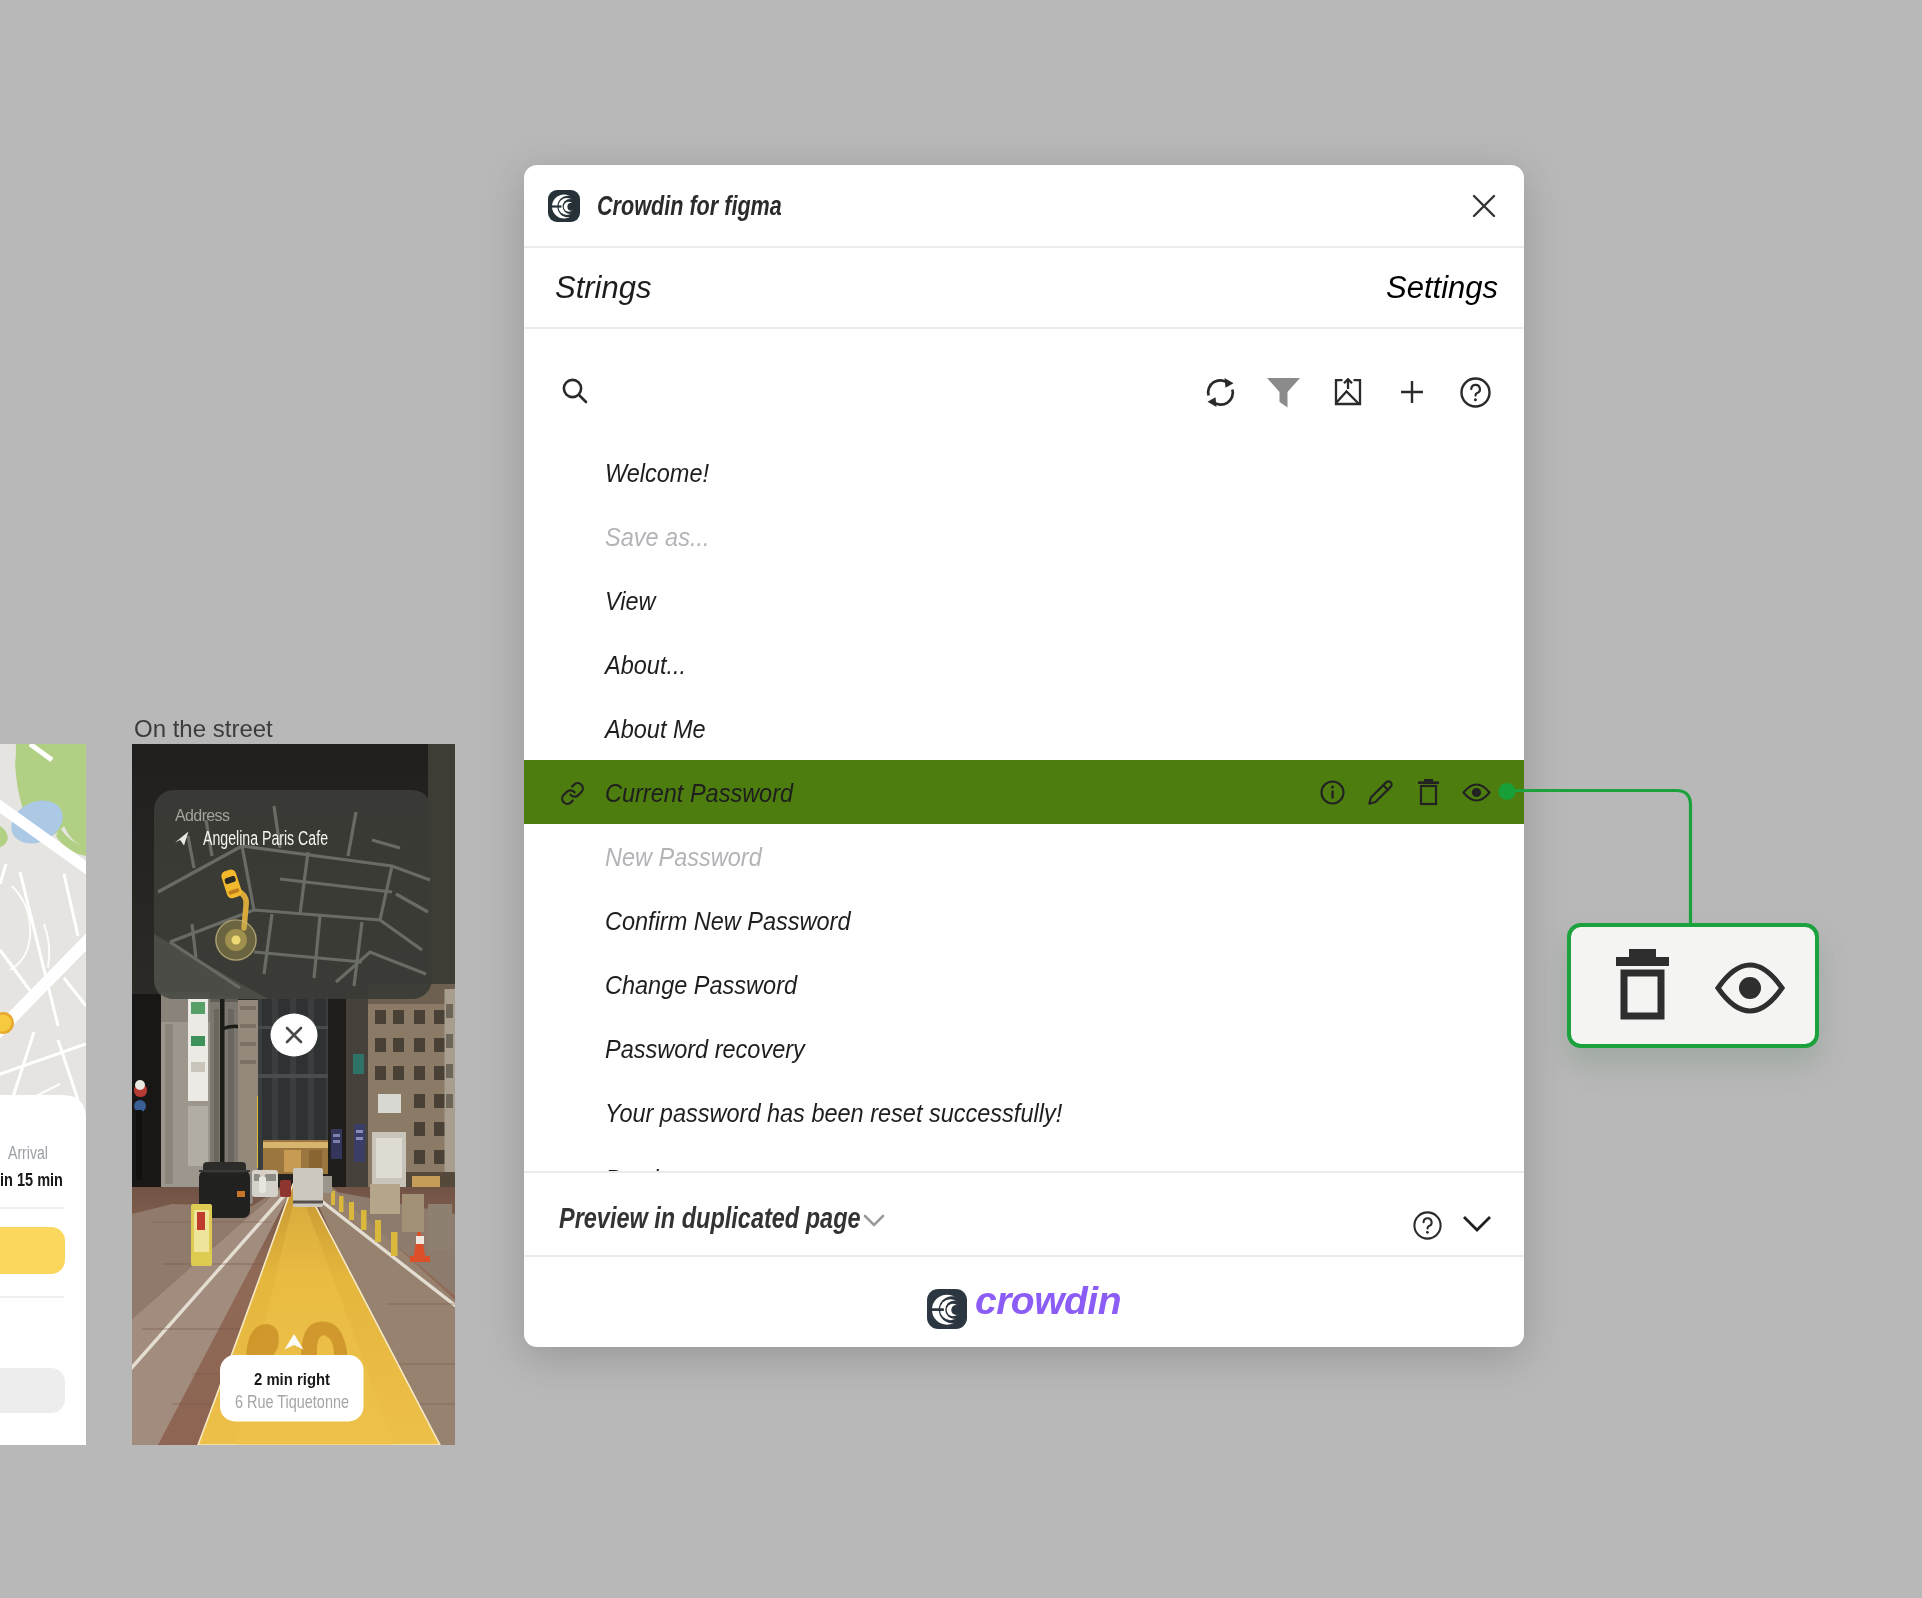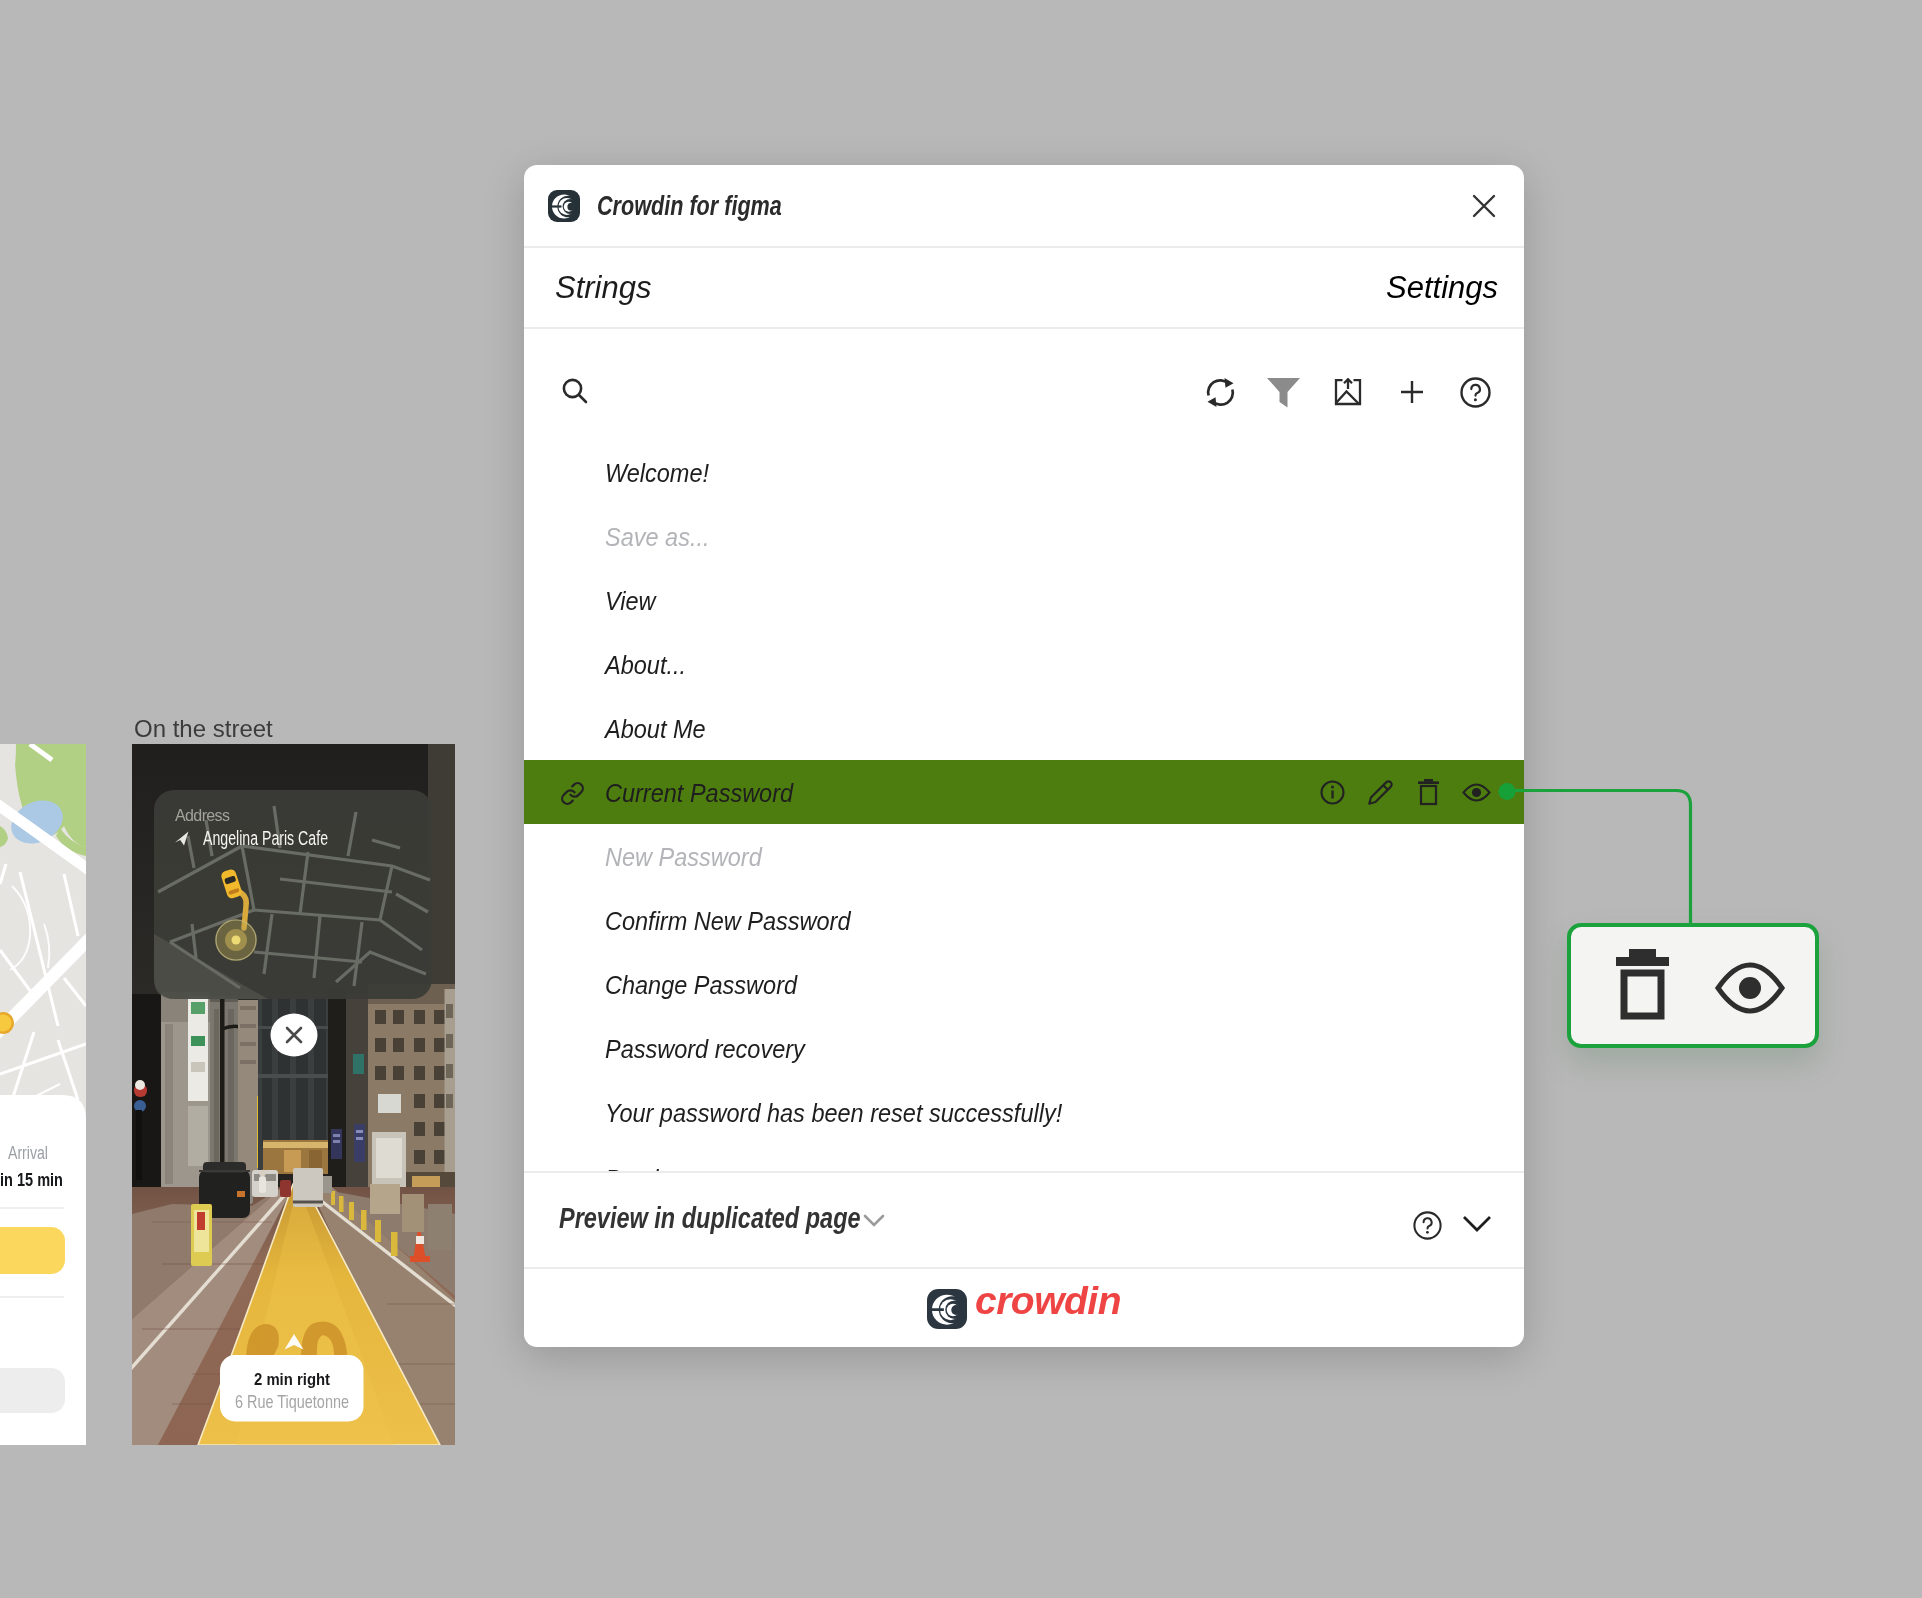--- a/index.html
+++ b/index.html
@@ -19,21 +19,21 @@
 #mclose { position:absolute; right:26px; top:27px; width:28px; height:28px; }
 #tabs { position:absolute; left:0; top:85px; width:100%; height:79px; border-bottom:2px solid #ebebeb; }
 #tab-strings { position:absolute; left:31px; top:20px; font-size:31px; color:#1c1c1c;text-align:right; }
 #tab-settings { position:absolute; right:26px; top:20px; font-size:31px; color:#000000; }
 #searchbox { position:absolute; left:81px; top:214px; width:551px; height:42px; border:2px solid #d9d9d9; border-radius:4px; }
 #searchph { position:absolute; left:19px; top:6px; font-size:25px; color:#b4b5b8; }
 #list { position:absolute; left:0; top:275px; width:100%; height:731px; overflow:hidden; }
 .row { position:absolute; left:0; width:100%; height:64px; }
 .rtext { position:absolute; left:81px; top:19px; font-size:25px; color:#1e1e1e; white-space:nowrap; transform:scaleX(0.94); transform-origin:left center; }
 .rmut { color:#b3b4b8; }
-#footrow { position:absolute; left:0; top:1006px; width:100%; height:98px; border-top:2px solid #ebebeb; border-bottom:2px solid #ebebeb; }
+#footrow { position:absolute; left:0; top:1006px; width:100%; height:86px; border-top:2px solid #ebebeb; border-bottom:2px solid #ebebeb; }
 #logorow { position:absolute; left:0; top:1104px; width:100%; height:78px; }
 #foottext { position:absolute; left:35px; top:29px; font-size:29px; font-weight:bold; color:#333; transform:scaleX(0.81); transform-origin:left center; }
 #callout {
   position:absolute; left:1567px; top:923px; width:252px; height:125px;
   background:#f4f4f2; border:4px solid #1ca23c; border-radius:14px;
   box-shadow:0 16px 30px rgba(60,110,70,.20);
 }
 #streetlabel { position:absolute; left:134px; top:715px; font-size:24px; color:#3c3c3c; }
 </style>
 </head>
@@ -462,21 +462,21 @@
     <svg class="abs" style="left:403px; top:20px;" width="40" height="40" viewBox="0 0 32 32">
       <rect width="32" height="32" rx="9" fill="#2b3640"></rect>
       <circle cx="16" cy="16.5" r="12" fill="#ffffff"></circle>
       <circle cx="20.2" cy="16.5" r="10.8" fill="#2b3640"></circle>
       <circle cx="18.8" cy="16.5" r="8.4" fill="#ffffff"></circle>
       <circle cx="22" cy="16.5" r="7.4" fill="#2b3640"></circle>
       <circle cx="20.8" cy="16.8" r="5" fill="#ffffff"></circle>
       <circle cx="23.4" cy="16.8" r="4" fill="#2b3640"></circle>
       <rect x="2.5" y="15.4" width="11" height="2.2" fill="#2b3640"></rect>
     </svg>
-    <div class="abs" style="left:451px; top:10px; font-size:39px; font-weight:bold; color:#ef4444; letter-spacing:-0.5px;">crowdin</div>
+    <div class="abs" style="left:451px; top:10px; font-size:39px; font-weight:bold; color:#8b5cf6; letter-spacing:-0.5px;">crowdin</div>
   </div>
 </div>
 
 <svg class="abs" style="left:1495px; top:773px;" width="220" height="160" viewBox="0 0 220 160">
   <path d="M 12 17.5 L 181 17.5 Q 195.5 17.5 195.5 32 L 195.5 152" fill="none" stroke="#1ca23c" stroke-width="3.2"></path>
   <circle cx="12" cy="18.5" r="8.5" fill="#18a038"></circle>
 </svg>
 
 <div id="callout">
   <svg width="244" height="117" viewBox="0 0 244 117">

